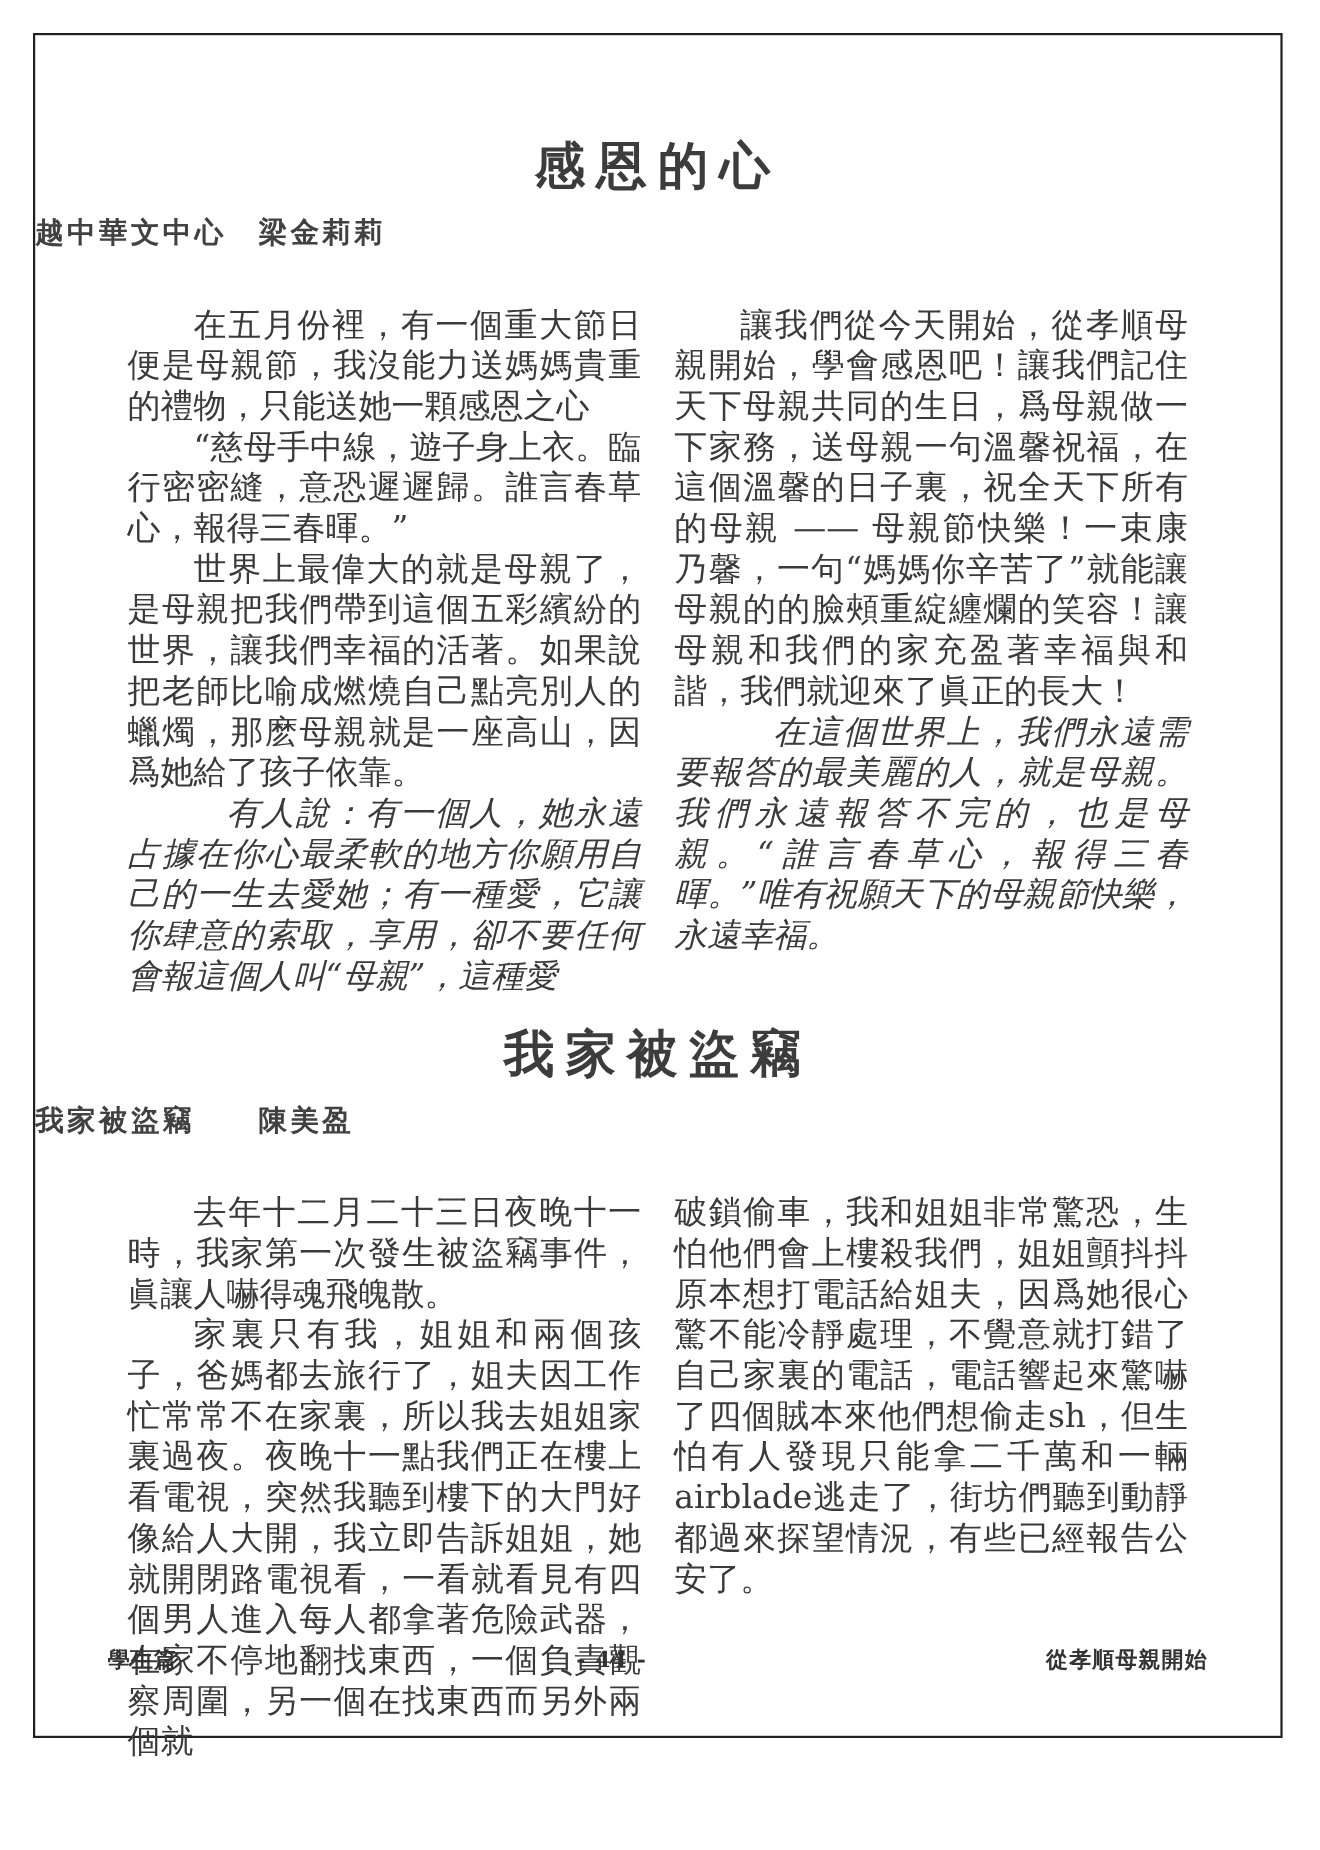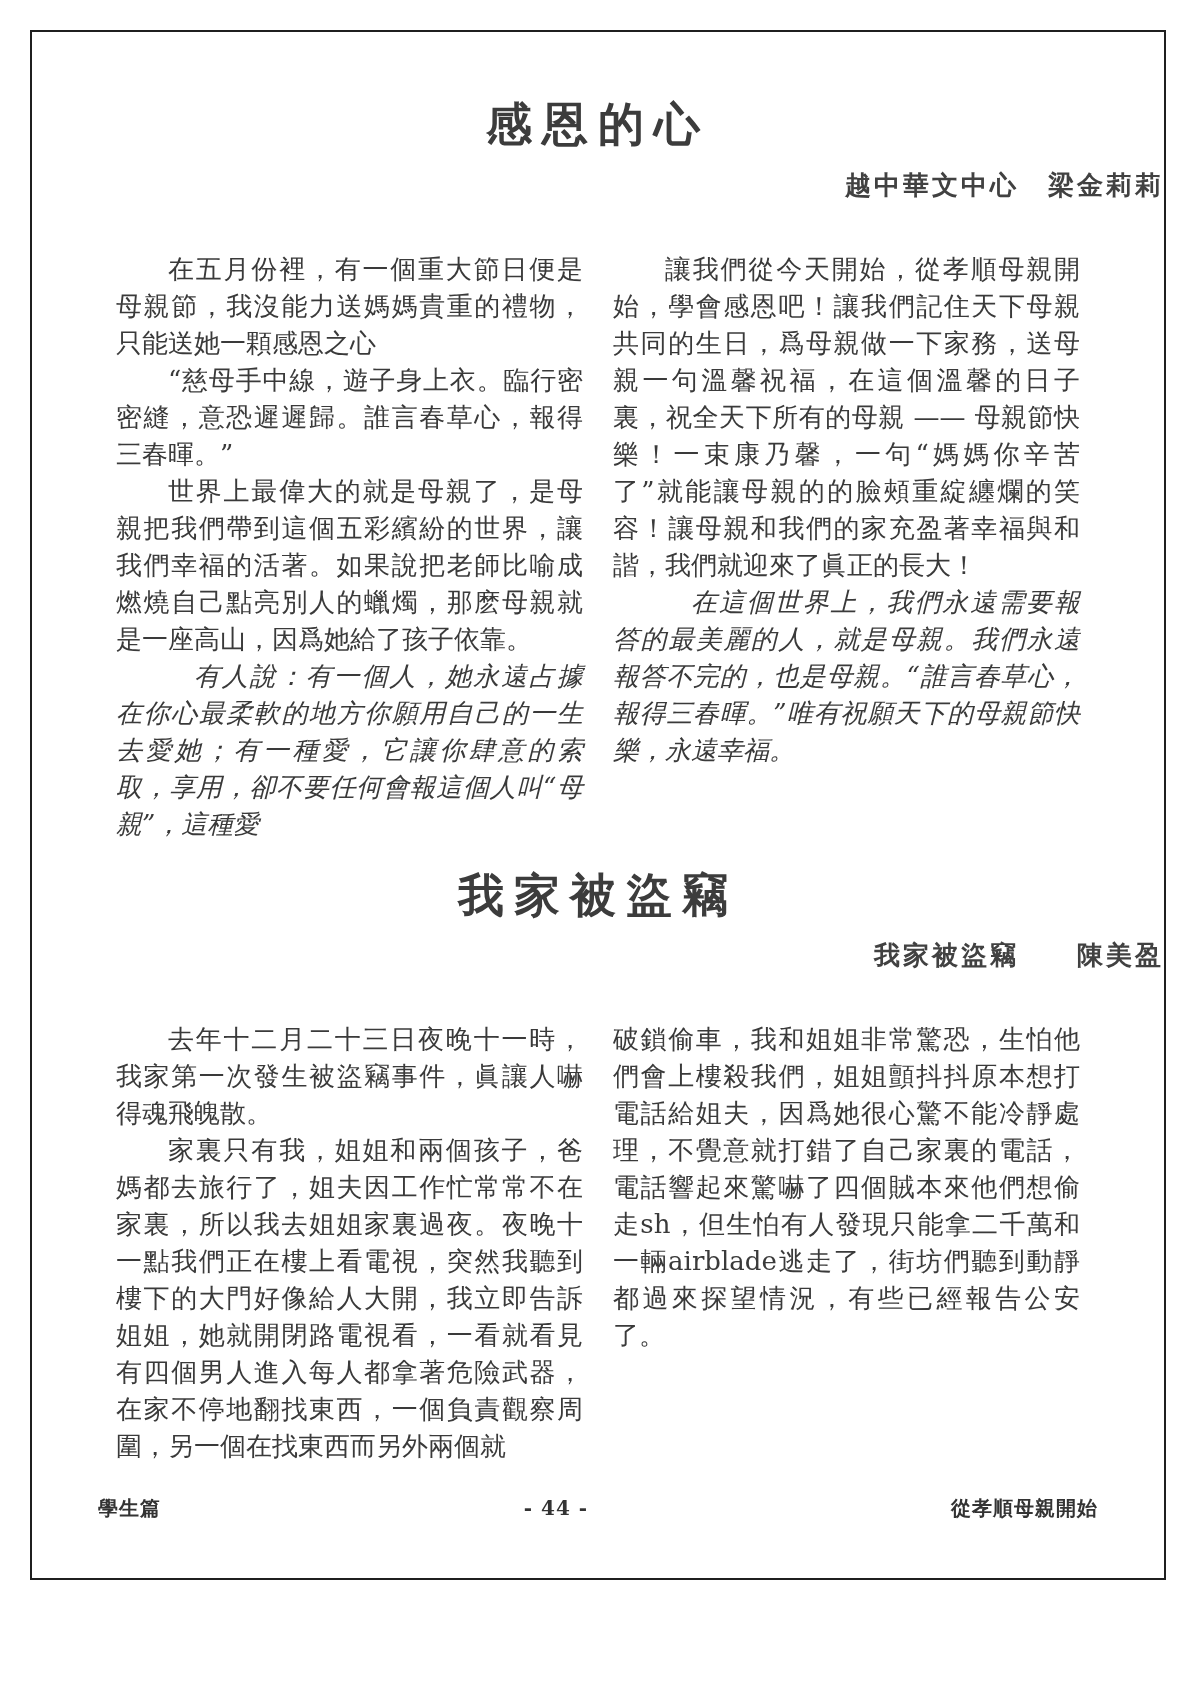--- a/index.html
+++ b/index.html
@@ -33,39 +33,39 @@
   .essay-title {
     text-align: center;
     font-size: 46px;
     font-weight: bold;
     letter-spacing: 10px;
     color: #3c3c3c;
     margin: 0;
     line-height: 1.25;
   }
   .essay1 .essay-title {
-    padding-top: 64px;
+    padding-top: 90px;
   }
   .essay-author {
-    text-align: right;
+    text-align: left;
     font-size: 26px;
     font-weight: 600;
     letter-spacing: 3px;
     color: #414141;
     margin-top: 14px;
   }
   .columns {
     display: flex;
     gap: 30px;
     padding: 0 84px;
     margin-top: 48px;
   }
   .col {
     flex: 1;
-    font-size: 26px;
+    font-size: 30px;
     line-height: 37px;
     text-align: justify;
     color: #3a3a3a;
   }
   .col p { margin: 0; }
   .ind0 { text-indent: 0; }
   .ind2 { text-indent: 2em; }
   .ind3 { text-indent: 3em; font-style: italic; }
   .essay2 { margin-top: 24px; }
   .page-footer {

